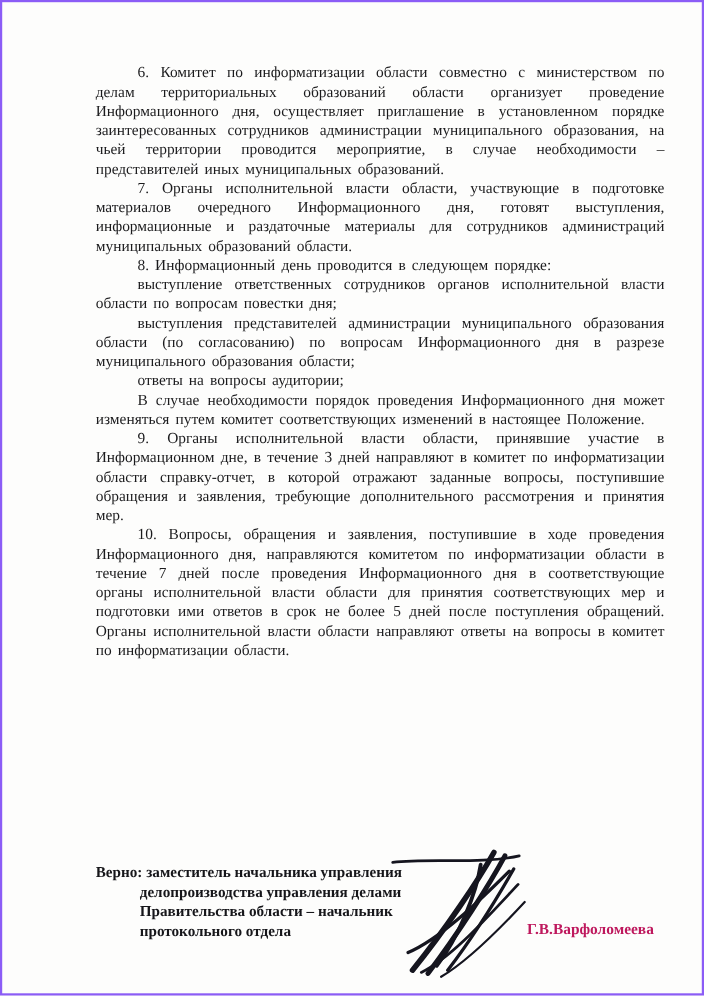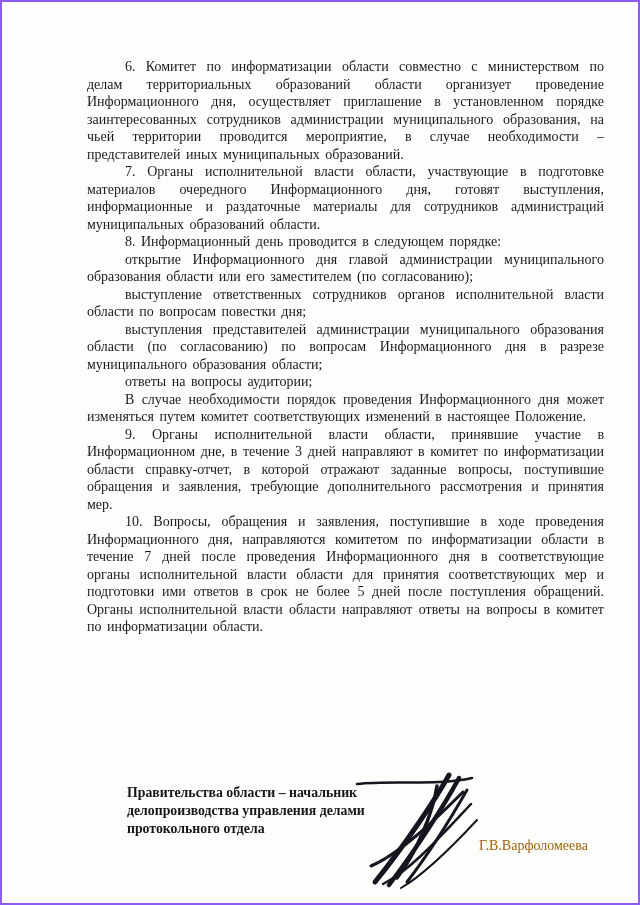--- a/index.html
+++ b/index.html
@@ -38,22 +38,22 @@
     color:#16161a;
     font-weight:bold;
     font-size:13.8px;
     line-height:18px;
   }
   .cert-line.rest { margin-left:40px; }
   .signer {
     position:absolute;
     left:477px;
     top:836px;
-    color:#a16207;
-    font-weight:normal;
+    color:#be185d;
+    font-weight:bold;
     font-size:14px;
     white-space:nowrap;
   }
   .signature {
     position:absolute;
     left:345px;
     top:768px;
     width:140px;
     height:125px;
     pointer-events:none;
@@ -61,32 +61,35 @@
 </style>
 </head>
 <body>
 
 <div class="page">
 
   <div class="body-text" id="paragraphs">
       <p>6. Комитет по информатизации области совместно с министерством по делам территориальных образований области организует проведение Информационного дня, осуществляет приглашение в установленном порядке заинтересованных сотрудников администрации муниципального образования, на чьей территории проводится мероприятие, в случае необходимости – представителей иных муниципальных образований.</p>
       <p>7. Органы исполнительной власти области, участвующие в подготовке материалов очередного Информационного дня, готовят выступления, информационные и раздаточные материалы для сотрудников администраций муниципальных образований области.</p>
       <p>8. Информационный день проводится в следующем порядке:</p>
-      <p>открытие Информационного дня главой администрации муниципального образования области или его заместителем (по согласованию);</p>
       <p>выступление ответственных сотрудников органов исполнительной власти области по вопросам повестки дня;</p>
       <p>выступления представителей администрации муниципального образования области (по согласованию) по вопросам Информационного дня в разрезе муниципального образования области;</p>
       <p>ответы на вопросы аудитории;</p>
       <p>В случае необходимости порядок проведения Информационного дня может изменяться путем комитет соответствующих изменений в настоящее Положение.</p>
       <p>9. Органы исполнительной власти области, принявшие участие в Информационном дне, в течение 3 дней направляют в комитет по информатизации области справку-отчет, в которой отражают заданные вопросы, поступившие обращения и заявления, требующие дополнительного рассмотрения и принятия мер.</p>
       <p>10. Вопросы, обращения и заявления, поступившие в ходе проведения Информационного дня, направляются комитетом по информатизации области в течение 7 дней после проведения Информационного дня в соответствующие органы исполнительной власти области для принятия соответствующих мер и подготовки ими ответов в срок не более 5 дней после поступления обращений. Органы исполнительной власти области направляют ответы на вопросы в комитет по информатизации области.</p>
     </div>
 
   <div class="cert-block">
+    <div class="cert-line first">
+      <span>Верно:</span>
+      <span>заместитель начальника управления</span>
+    </div>
+    <div class="cert-line rest">делопроизводства управления делами</div>
     <div class="cert-line rest">Правительства области – начальник</div>
-    <div class="cert-line rest">делопроизводства управления делами</div>
     <div class="cert-line rest">протокольного отдела</div>
   </div>
 
   <div class="signer">Г.В.Варфоломеева</div>
 
   <svg class="signature" viewBox="0 0 140 125" xmlns="http://www.w3.org/2000/svg">
     <g fill="none" stroke="#15151f" stroke-linecap="round">
       <path d="M10 14 C 45 10, 90 16, 125 8" stroke-width="2.5"></path>
       <path d="M102 5 C 88 30, 58 75, 28 112" stroke-width="5"></path>
       <path d="M112 8 C 98 34, 70 78, 42 115" stroke-width="4.5"></path>

